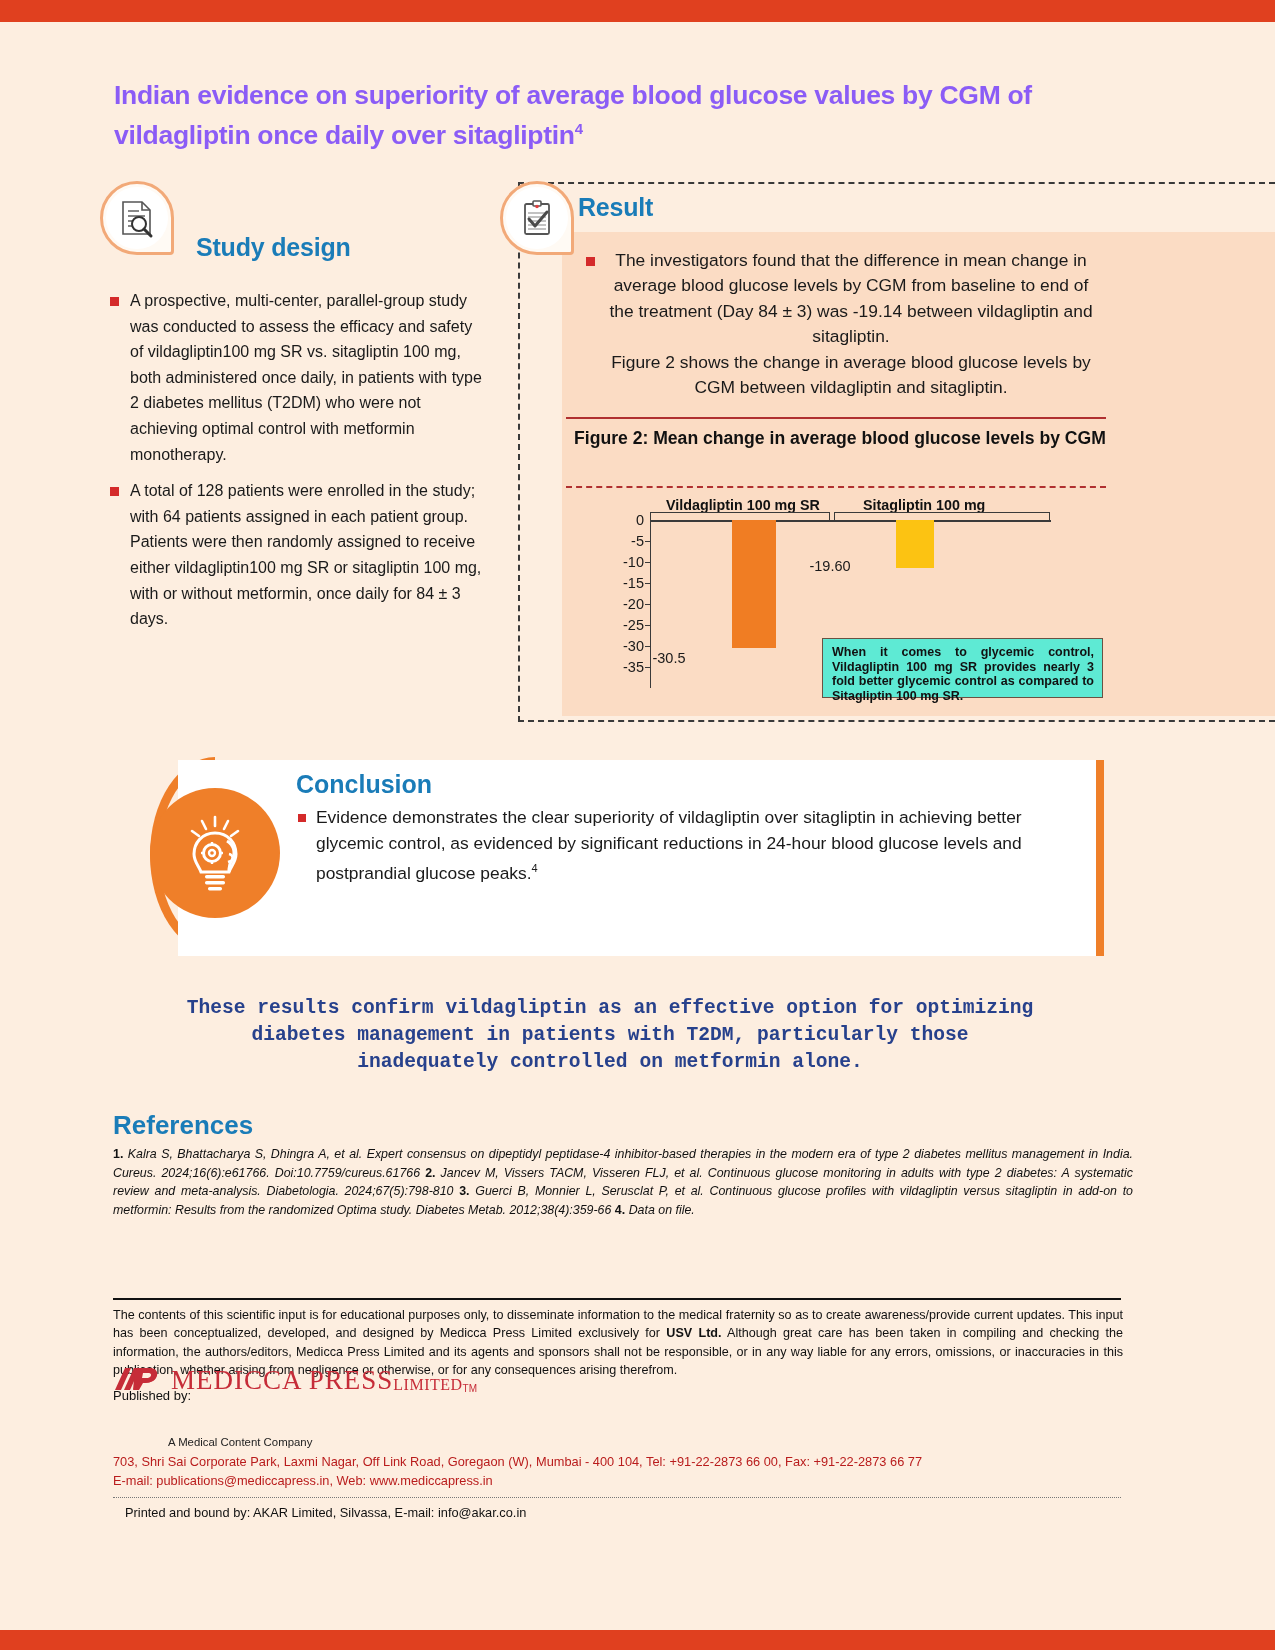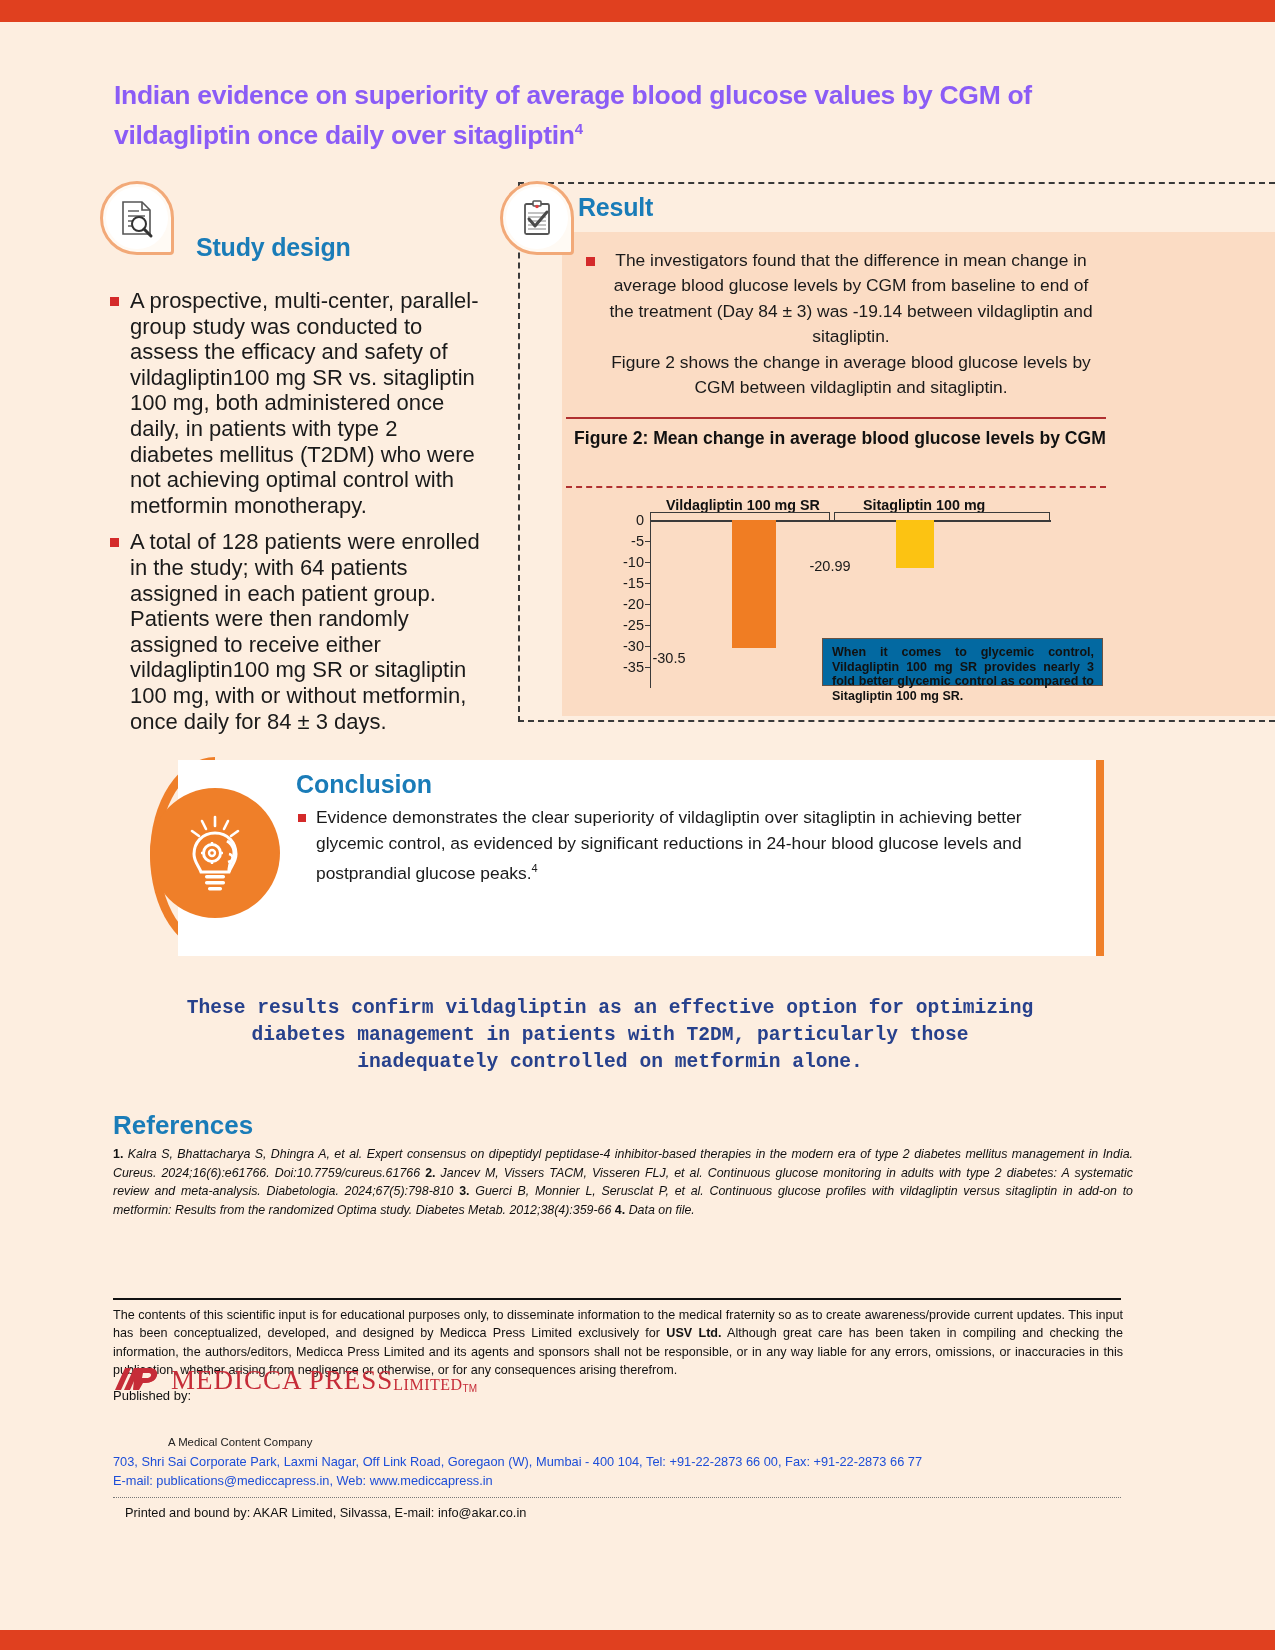--- a/index.html
+++ b/index.html
@@ -82,21 +82,21 @@
     margin-bottom: 11px;
   }
   .bullet-sq {
     width: 9px; height: 9px;
     background: #d42a2a;
     margin-top: 9px;
     margin-right: 11px;
     flex: 0 0 auto;
   }
   .bullet-txt {
-    font-size: 22px;
+    font-size: 16px;
     line-height: 25.6px;
     color: #1a1a1a;
   }
 
   
   .result-panel {
     position: absolute;
     left: 518px; top: 182px;
     width: 757px; height: 540px;
     border: 2px dashed #3a3a3a;
@@ -203,22 +203,22 @@
     text-align: center;
     white-space: nowrap;
   }
   #val-vil { left: 55px; top: 154px; width: 96px; }
   #val-sit { left: 216px; top: 62px; width: 96px; }
 
   
   .callout {
     position: absolute;
     left: 822px; top: 638px;
-    width: 281px; height: 48px;
-    background: #0369a1;
+    width: 281px; height: 60px;
+    background: #5eead4;
     border: 1.4px solid #6a5243;
     padding: 6px 8px 4px 9px;
   }
   .callout-txt {
     font-size: 12.5px;
     font-weight: bold;
     line-height: 14.6px;
     color: #111;
     text-align: justify;
   }
@@ -348,21 +348,21 @@
     left: 168px; top: 1436px;
     font-size: 11.4px;
     color: #222;
   }
   .addr {
     position: absolute;
     left: 113px; top: 1452px;
     width: 1010px;
     font-size: 12.8px;
     line-height: 19px;
-    color: #1d4ed8;
+    color: #b91c1c;
   }
   .dotted-rule {
     position: absolute;
     left: 113px; top: 1497px;
     width: 1008px;
     border-top: 1.6px dotted #777;
   }
   .printed {
     position: absolute;
     left: 113px; top: 1505px;
@@ -471,21 +471,21 @@
       <div class="tickmark" style="top:63px"></div>
       <div class="tickmark" style="top:84px"></div>
       <div class="tickmark" style="top:105px"></div>
       <div class="tickmark" style="top:126px"></div>
       <div class="tickmark" style="top:147px"></div>
       <div class="bar" id="bar-vil" style="height:128px"></div>
       <div class="bar" id="bar-sit" style="height:48px"></div>
     </div>
 
     <div class="bar-val" id="val-vil">-30.5</div>
-    <div class="bar-val" id="val-sit">-20.99</div>
+    <div class="bar-val" id="val-sit">-19.60</div>
   </div>
 
   <div class="callout">
     <div class="callout-txt">When it comes to glycemic control, Vildagliptin 100 mg SR provides nearly 3 fold better glycemic control as compared to Sitagliptin 100 mg SR.</div>
   </div>
 
   <div class="concl-arc"></div>
   <div class="concl-card"></div>
   <div class="concl-accent"></div>
   <div class="concl-circle">

